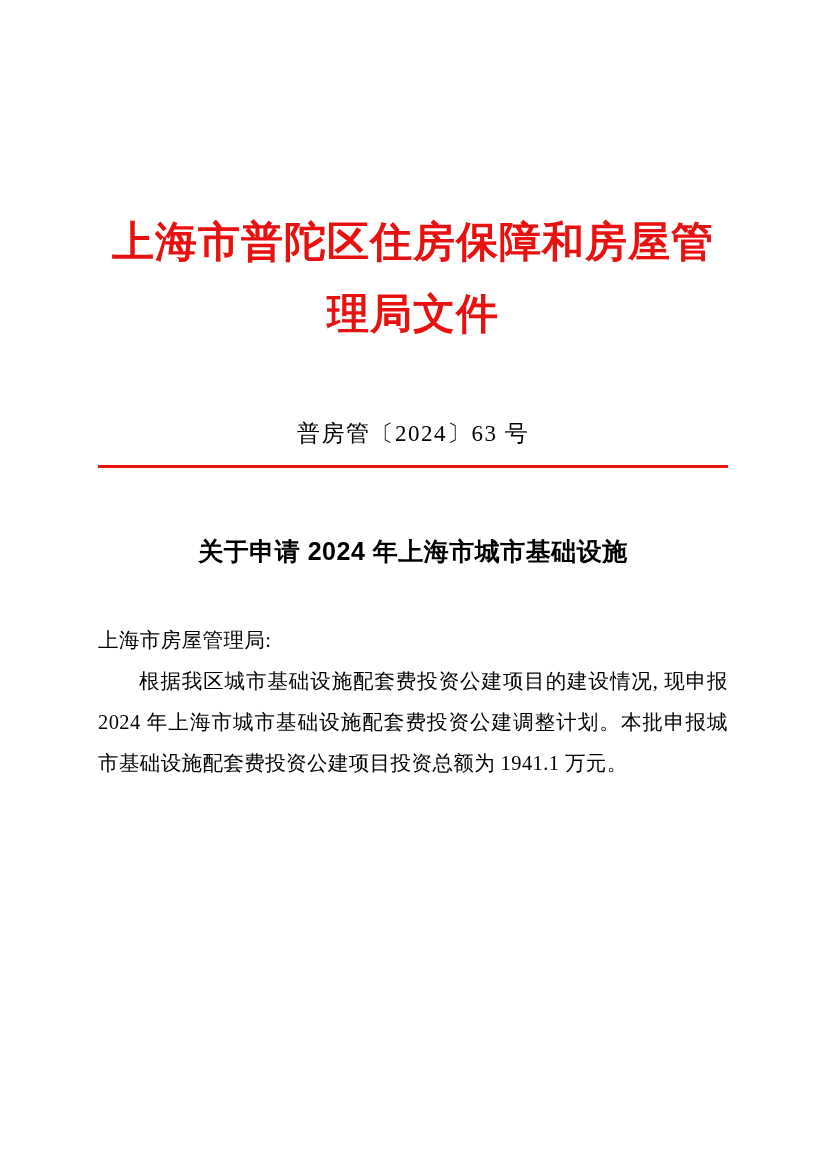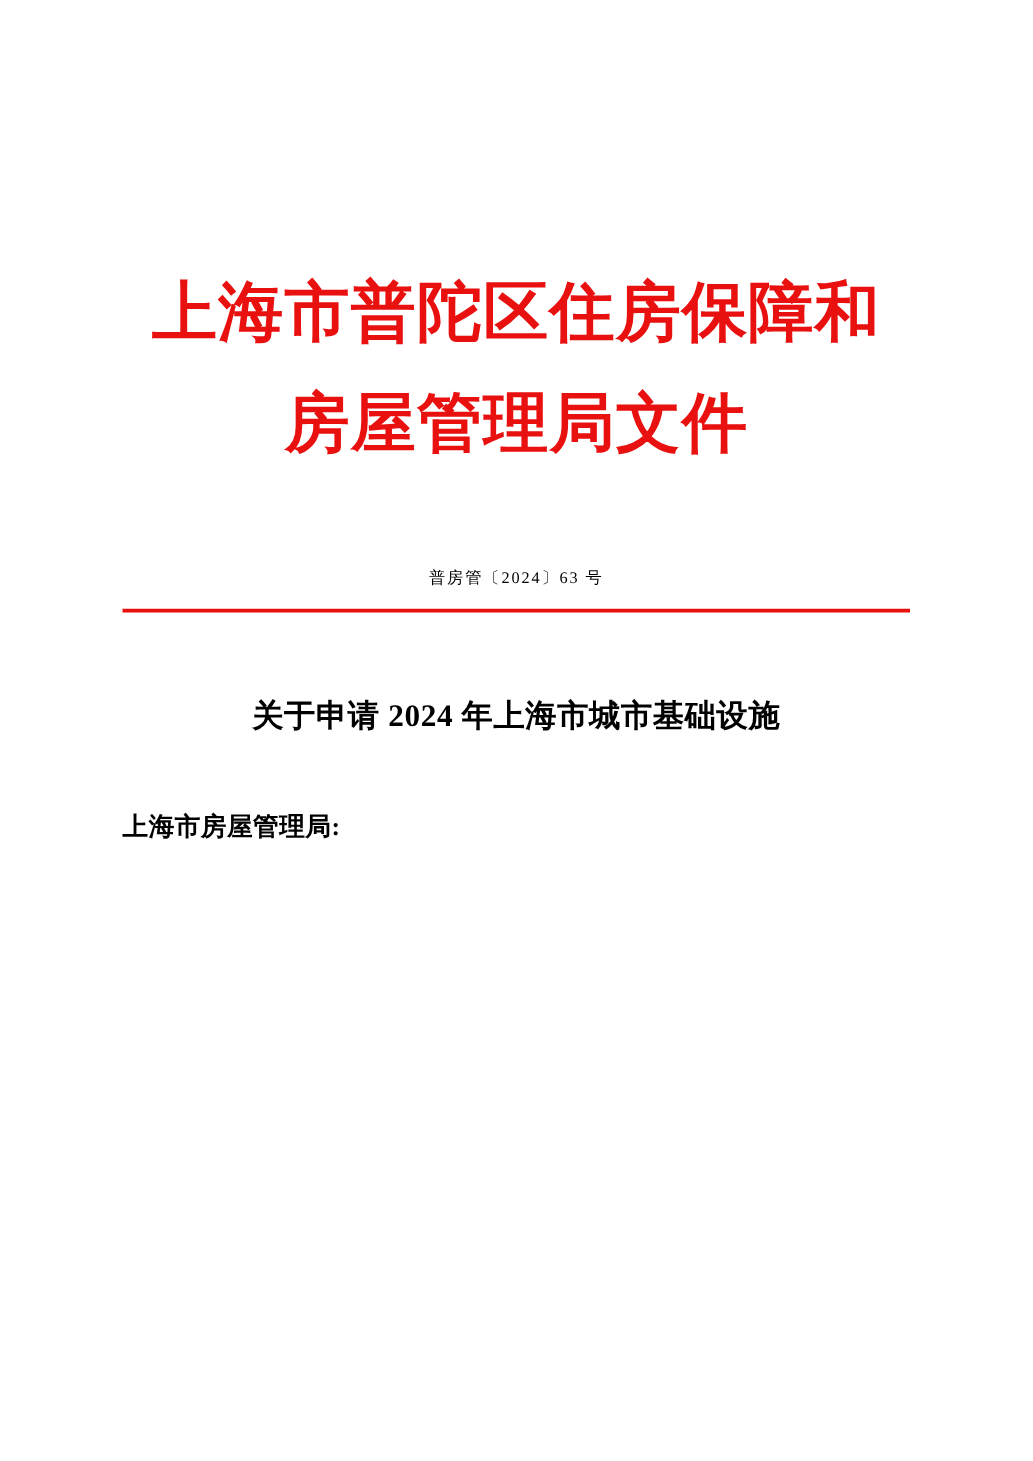--- a/index.html
+++ b/index.html
@@ -21,57 +21,56 @@
     position: relative;
     box-sizing: border-box;
     padding: 0 98px;
   }
   .doc-title {
     margin-top: 206px;
     text-align: center;
     color: #e8110f;
     font-family: "Liberation Sans", "DejaVu Sans", sans-serif;
     font-weight: bold;
-    font-size: 52px;
+    font-size: 42px;
     line-height: 1.72;
     letter-spacing: 1px;
     white-space: pre-wrap;
   }
   .doc-number {
     margin-top: 68px;
     text-align: center;
-    font-size: 13px;
+    font-size: 23px;
     letter-spacing: 1.5px;
     font-family: "Liberation Serif", "DejaVu Serif", serif;
   }
   .red-rule {
     margin-top: 16px;
     height: 3px;
     background: #e8110f;
     width: 100%;
   }
   .subject {
     margin-top: 62px;
     text-align: center;
-    font-family: Liberation Serif, serif;
+    font-family: Liberation Sans, sans-serif;
     font-weight: bold;
     font-size: 25px;
     line-height: 1.75;
     letter-spacing: 0.5px;
   }
   .subject .line {
     display: block;
   }
   .body-block {
     margin-top: 46px;
     font-size: 20.5px;
     line-height: 2.0;
     letter-spacing: 0.4px;
     text-align: justify;
-    font-weight: bold;
   }
   .salutation {
     margin: 0 0 0 0;
   }
   .para {
     margin: 0;
     text-indent: 2em;
   }
 </style>
 </head>
@@ -84,15 +83,16 @@
   <div class="doc-number">普房管〔2024〕63 号</div>
 
   <div class="red-rule"></div>
 
   <div class="subject">
     <span class="line">关于申请 2024 年上海市城市基础设施</span>
   </div>
 
   <div class="body-block">
     <p class="salutation">上海市房屋管理局:</p>
+    <p class="para">根据我区城市基础设施配套费投资公建项目的建设情况, 现申报 2024 年上海市城市基础设施配套费投资公建调整计划。本批申报城市基础设施配套费投资公建项目投资总额为 1941.1 万元。</p>
   </div>
 
 </div>
 
 </body></html>

